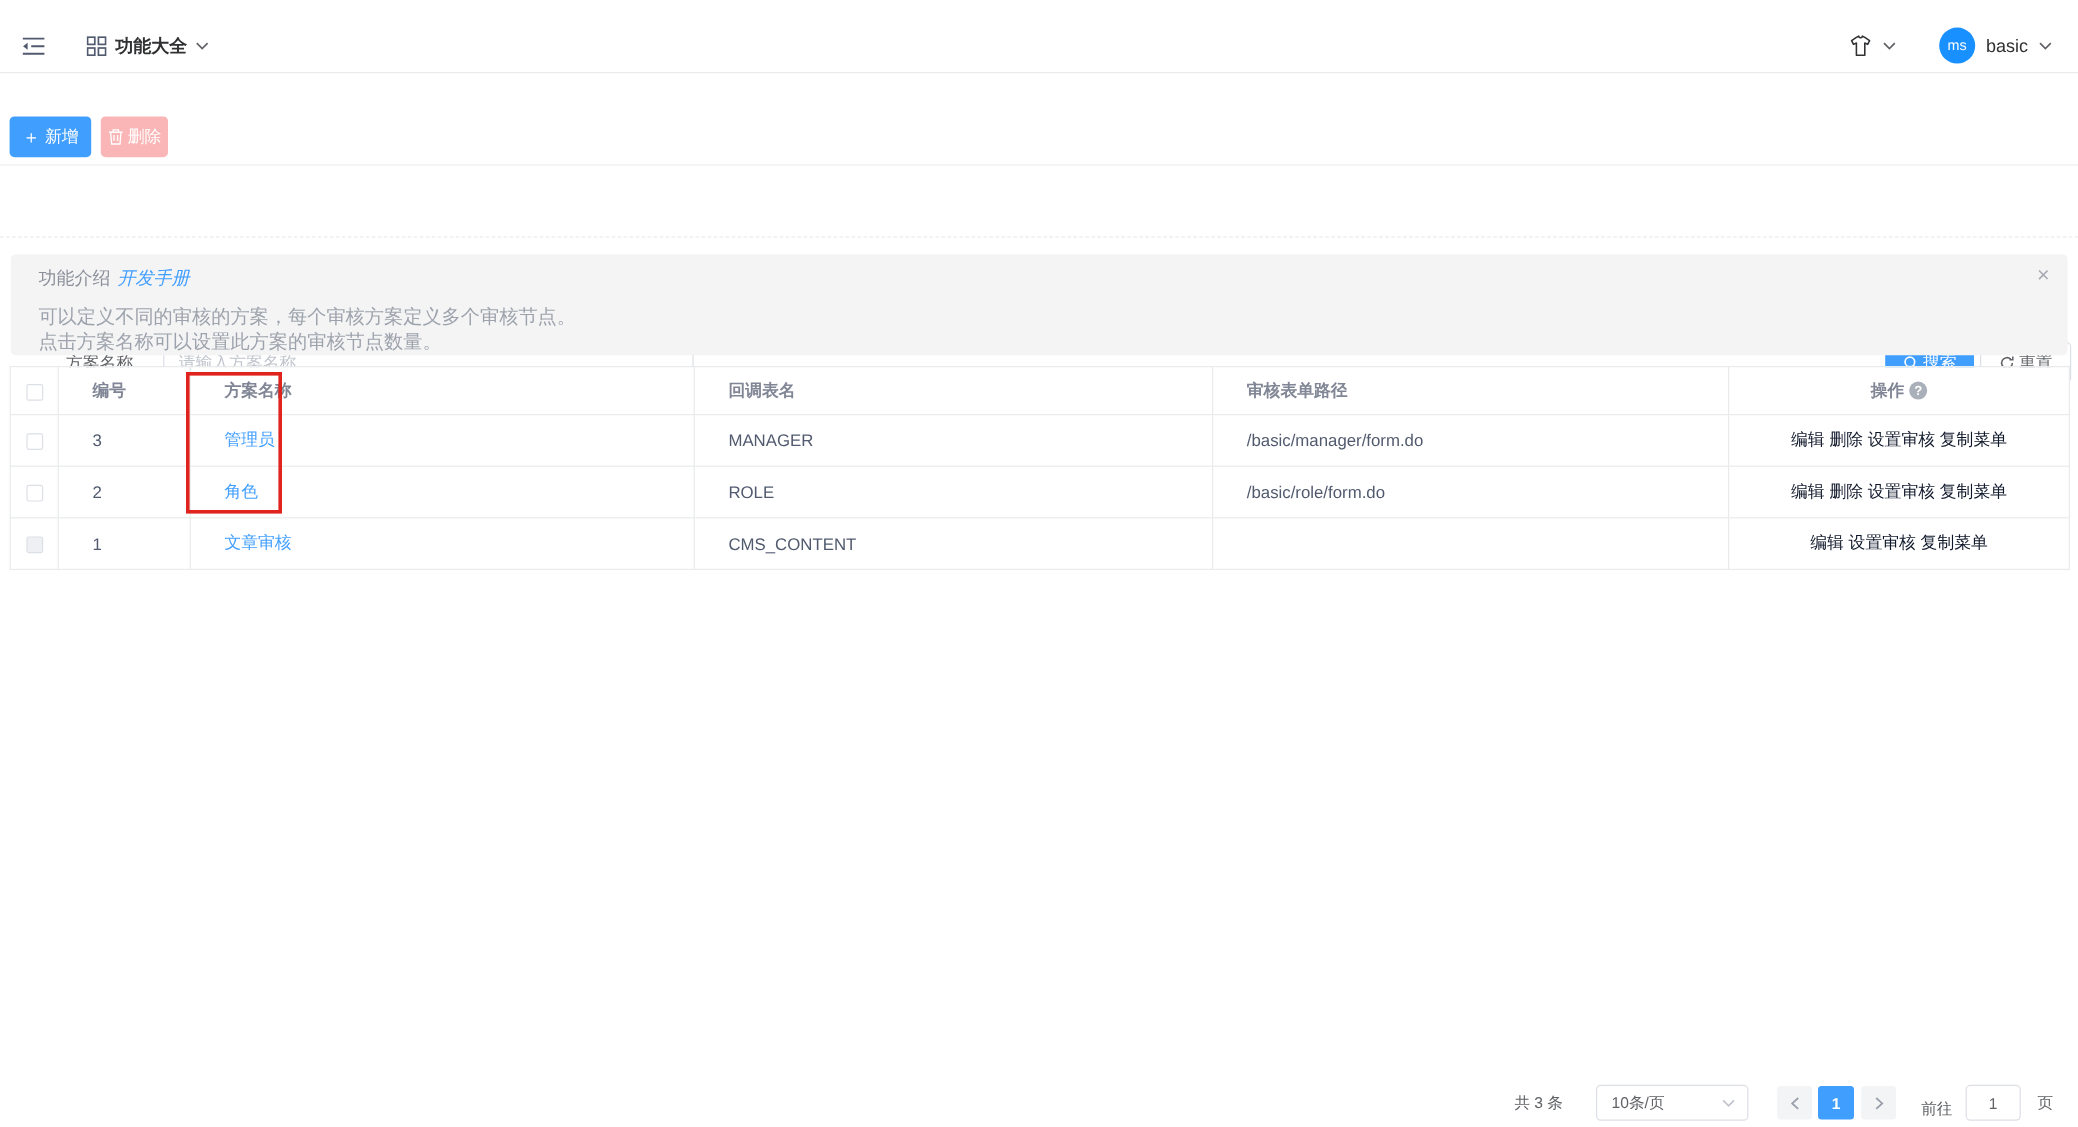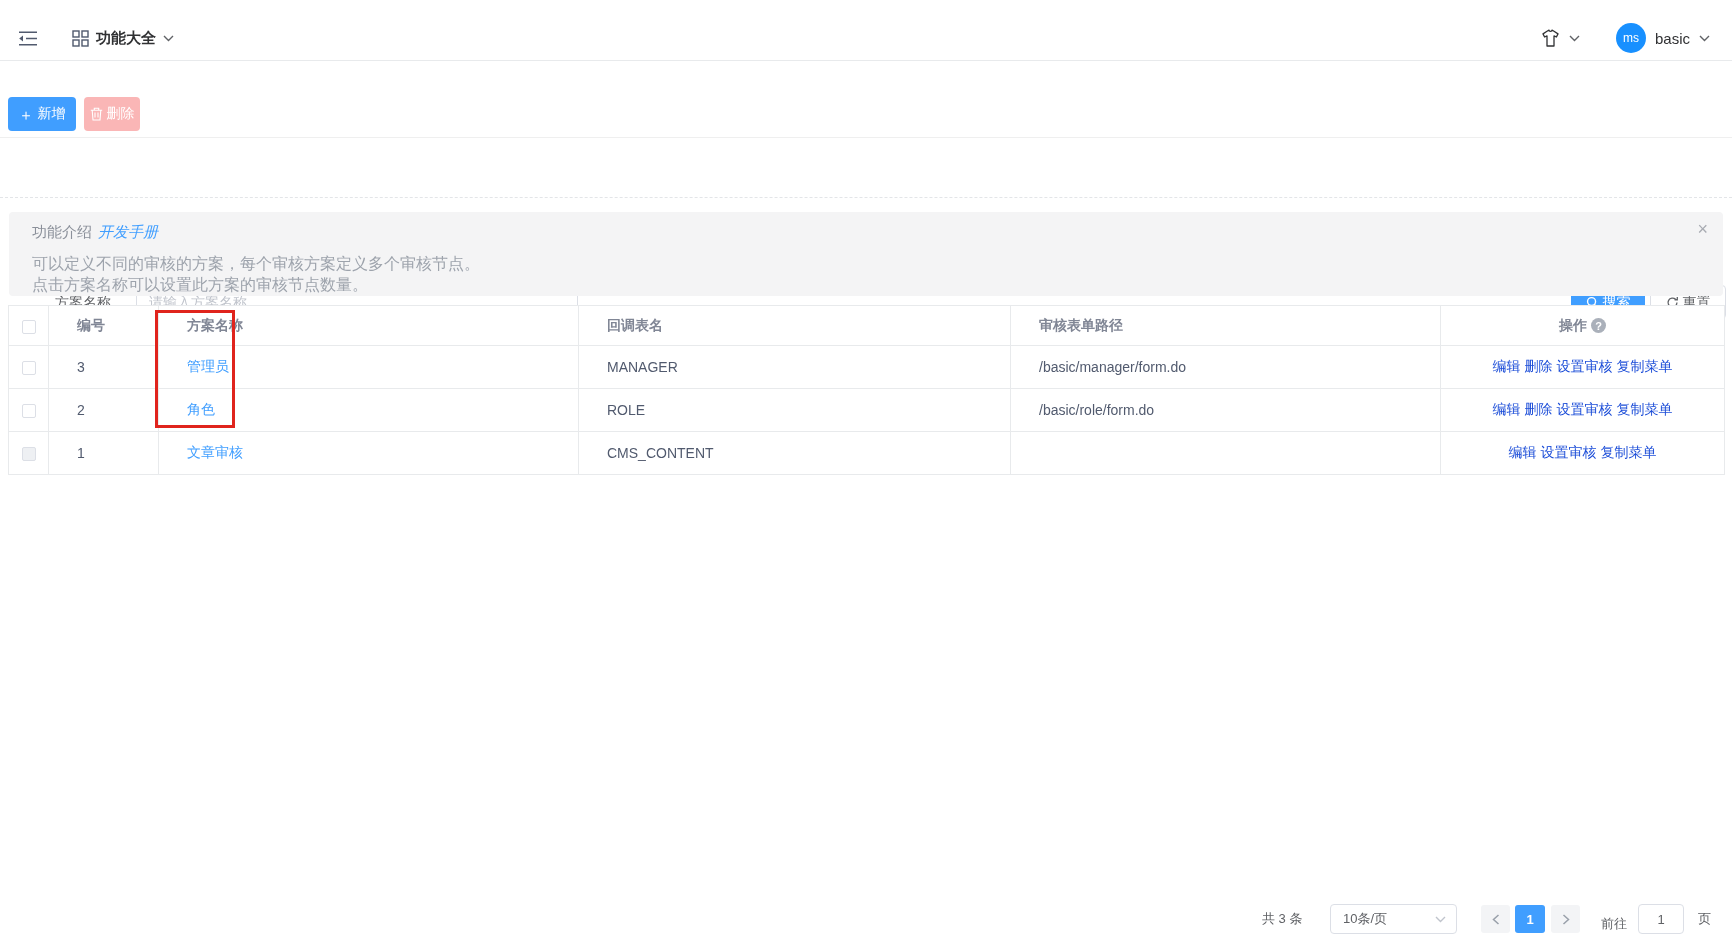--- a/index.html
+++ b/index.html
@@ -70,21 +70,21 @@
   th, td { border:1px solid #e8eaec; font-size:14px; padding:0 0 0 28px; text-align:left;
            overflow:hidden; white-space:nowrap; }
   th { height:40px; color:#808695; font-weight:700; background:#fff; }
   td { height:43px; color:#515a6e; }
   th.col-check, td.col-check { padding:0; text-align:center; }
   th.col-op, td.col-op { text-align:center; padding:0; }
   .checkbox { display:inline-block; width:14px; height:14px; border:1px solid #dcdfe6;
               border-radius:2px; background:#fff; vertical-align:middle; cursor:pointer; }
   .checkbox.disabled { background:#eef0f3; cursor:not-allowed; }
   .link { color:#409EFF; text-decoration:none; cursor:pointer; }
-  .op-link { color:#1d4ed8; text-decoration:none; cursor:pointer; margin:0 2px; }
+  .op-link { color:#0f172a; text-decoration:none; cursor:pointer; margin:0 2px; }
   .help-badge { display:inline-flex; width:15px; height:15px; border-radius:50%; background:#aab0ba;
                 color:#fff; font-size:11px; align-items:center; justify-content:center;
                 vertical-align:-2px; margin-left:4px; cursor:pointer; }
   .op-head { display:inline-flex; align-items:center; }
 
   
   .annotation-box { position:absolute; left:155px; top:310px; width:80px; height:118px;
                     border:3px solid #e0241d; pointer-events:none; z-index:6; }
 
   

